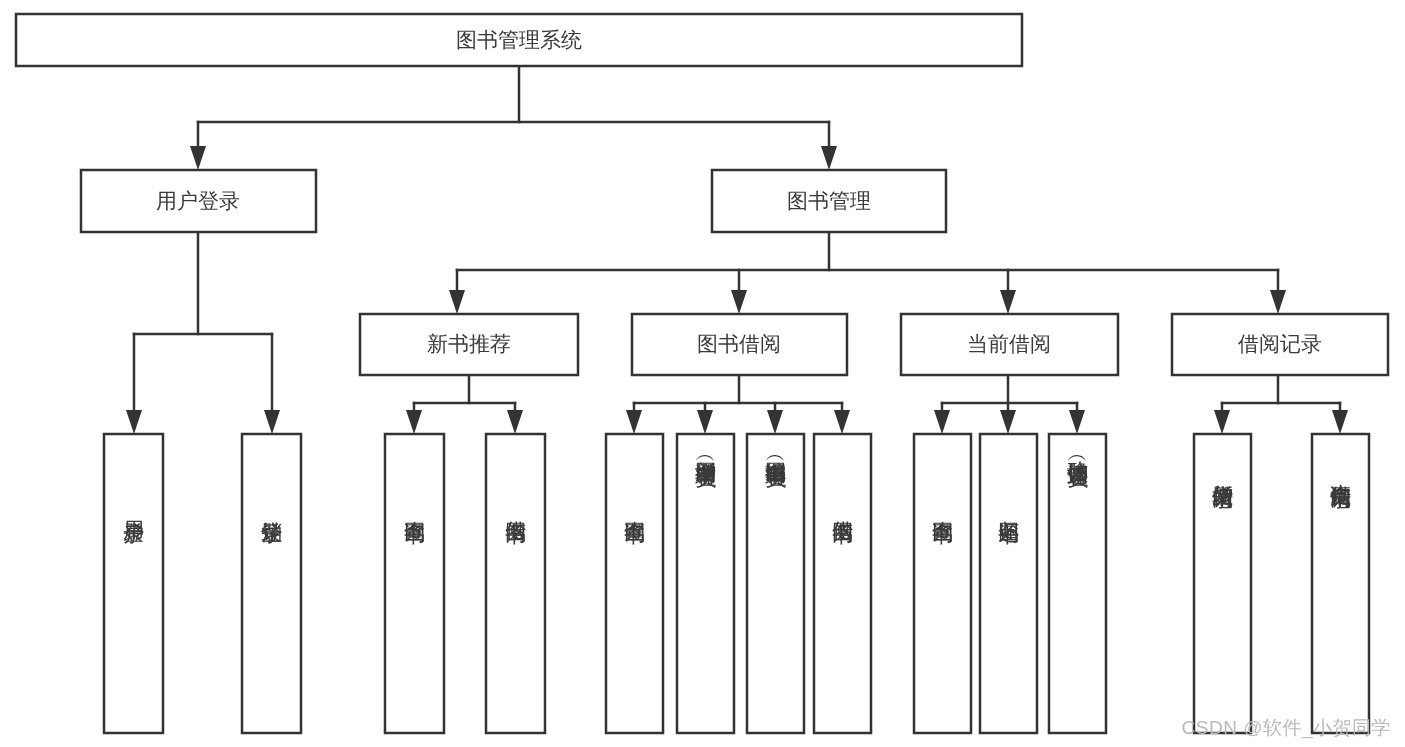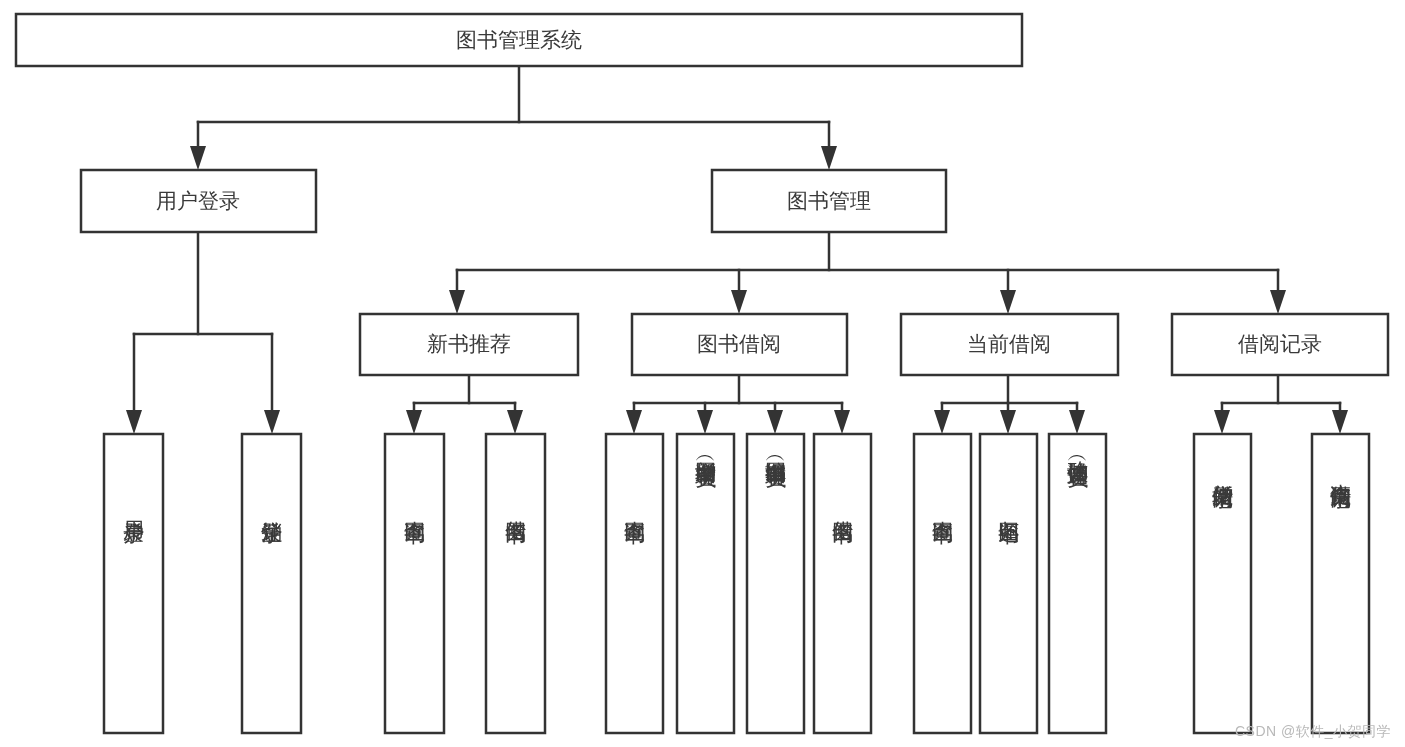--- a/index.html
+++ b/index.html
@@ -58,21 +58,21 @@
     text-orientation: upright;
     letter-spacing: 1px;
     white-space: nowrap;
     pointer-events: none;
   }
   .watermark {
     position: absolute;
     right: 14px;
     bottom: 6px;
     font-family: "Liberation Sans", "DejaVu Sans", sans-serif;
-    font-size: 14px;
+    font-size: 19px;
     color: #b9b9b9;
     letter-spacing: 0.5px;
     white-space: nowrap;
   }
 </style>
 </head>
 <body>
 
 <div id="diagram-root">
 

